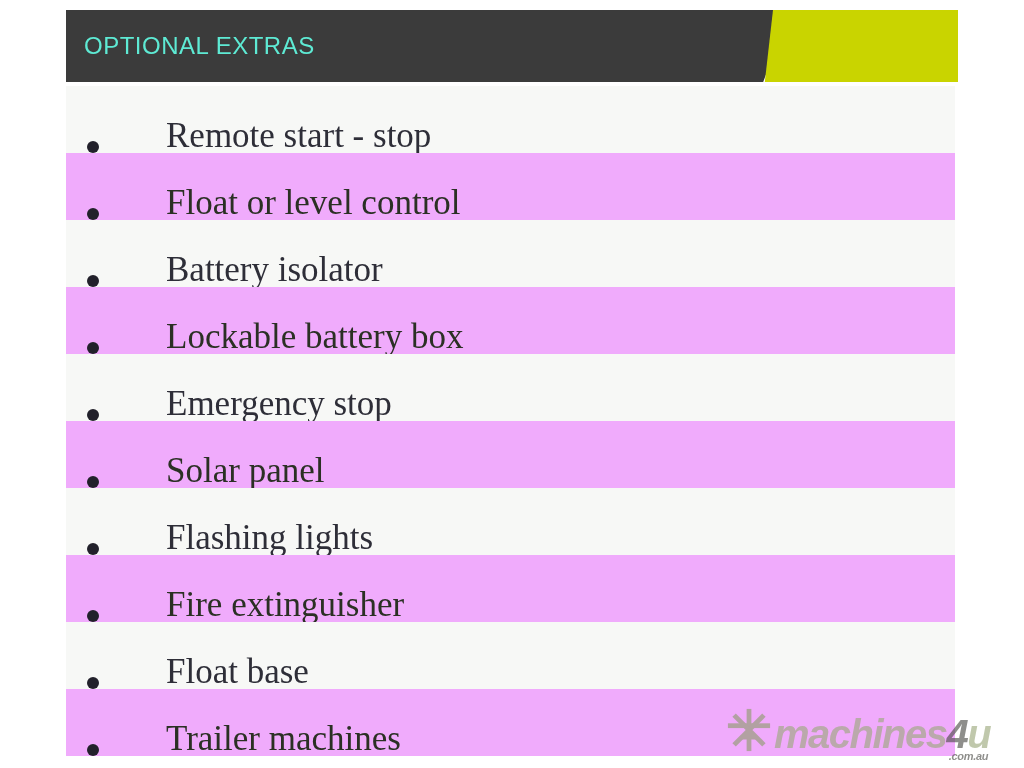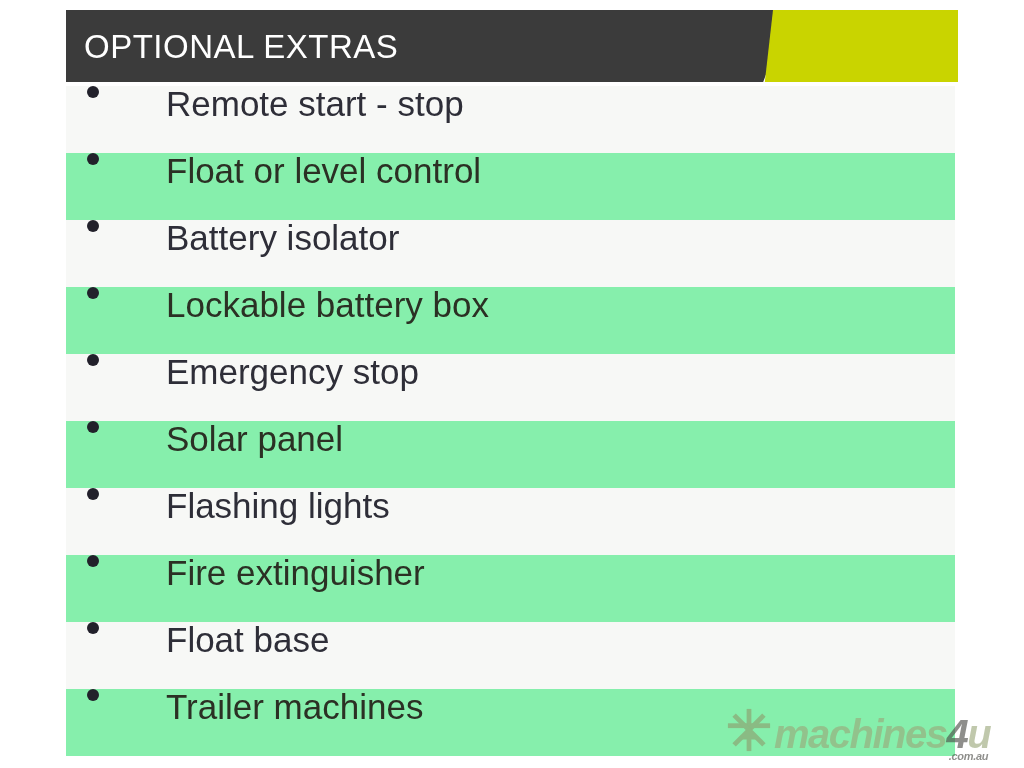--- a/index.html
+++ b/index.html
@@ -43,22 +43,22 @@
     height: 72px;
     background: #3b3b3b;
     clip-path: polygon(0 0, 100% 0, 96.3% 100%, 0 100%);
   }
 
   .header-title {
     position: absolute;
     left: 18px;
     top: 50%;
     transform: translateY(-50%);
-    color: #ffffff;
-    font-size: 33px;
+    color: #5eead4;
+    font-size: 24px;
     font-weight: 400;
     letter-spacing: 0.5px;
     white-space: nowrap;
     line-height: 1;
   }
 
   .header-accent {
     position: absolute;
     left: 692px;
     top: 0;
@@ -73,26 +73,27 @@
     position: absolute;
     left: 66px;
     top: 86px;
     width: 889px;
   }
 
   .extras-row {
     position: relative;
     height: 67px;
     display: flex;
-    align-items: flex-start;
+    align-items: flex-end;
     background: #f7f8f6;
+    font-family: Liberation Serif, serif;
   }
 
   .extras-row.alt {
-    background: #86efac;
+    background: #f0abfc;
   }
 
   .row-bullet {
     width: 12px;
     height: 12px;
     border-radius: 50%;
     background: #22212b;
     margin-left: 21px;
     flex: 0 0 auto;
   }

